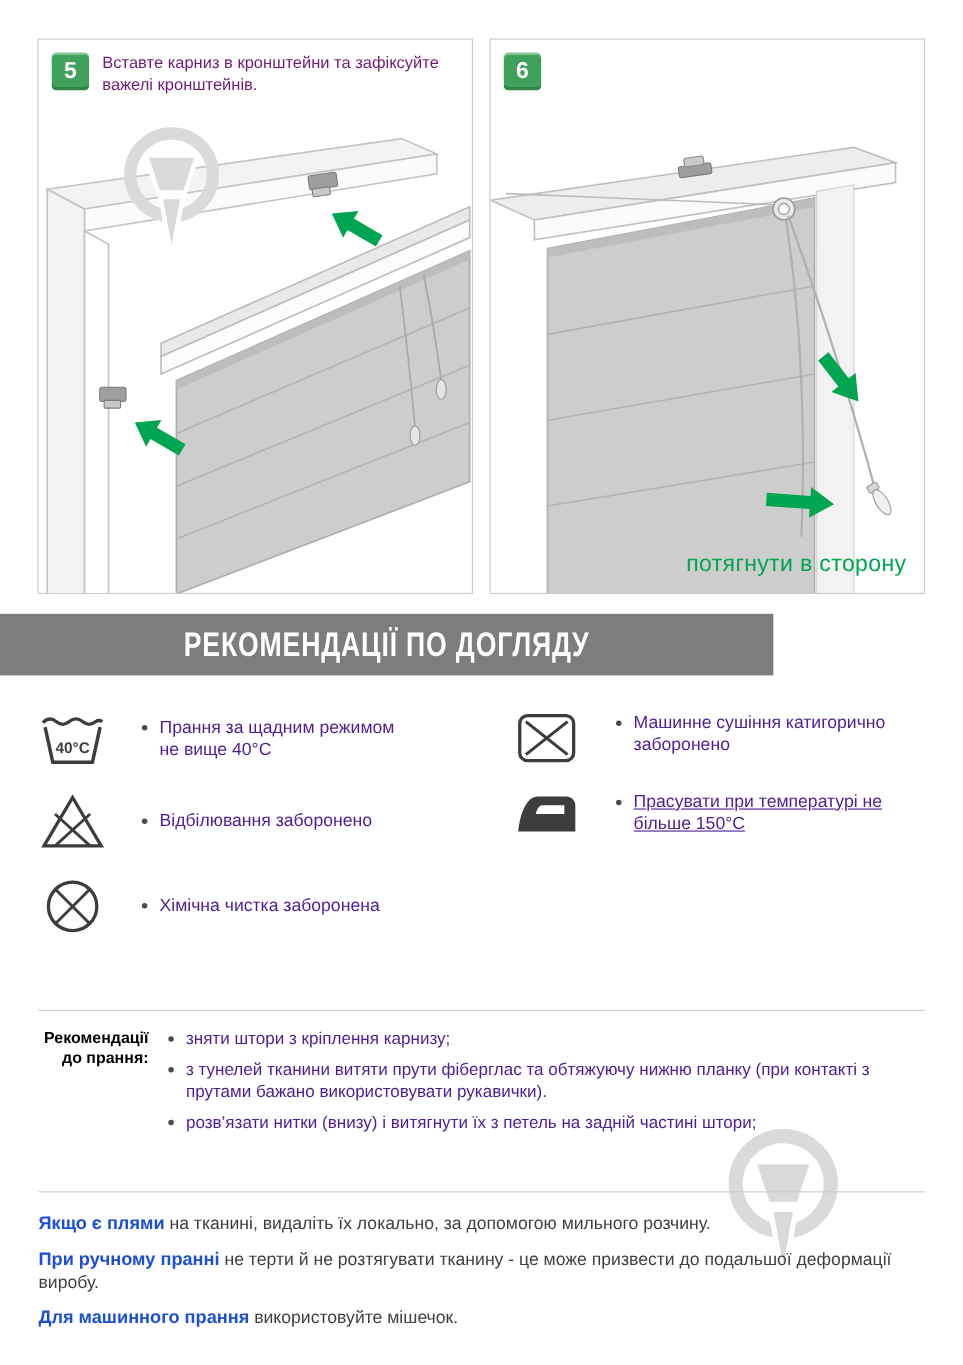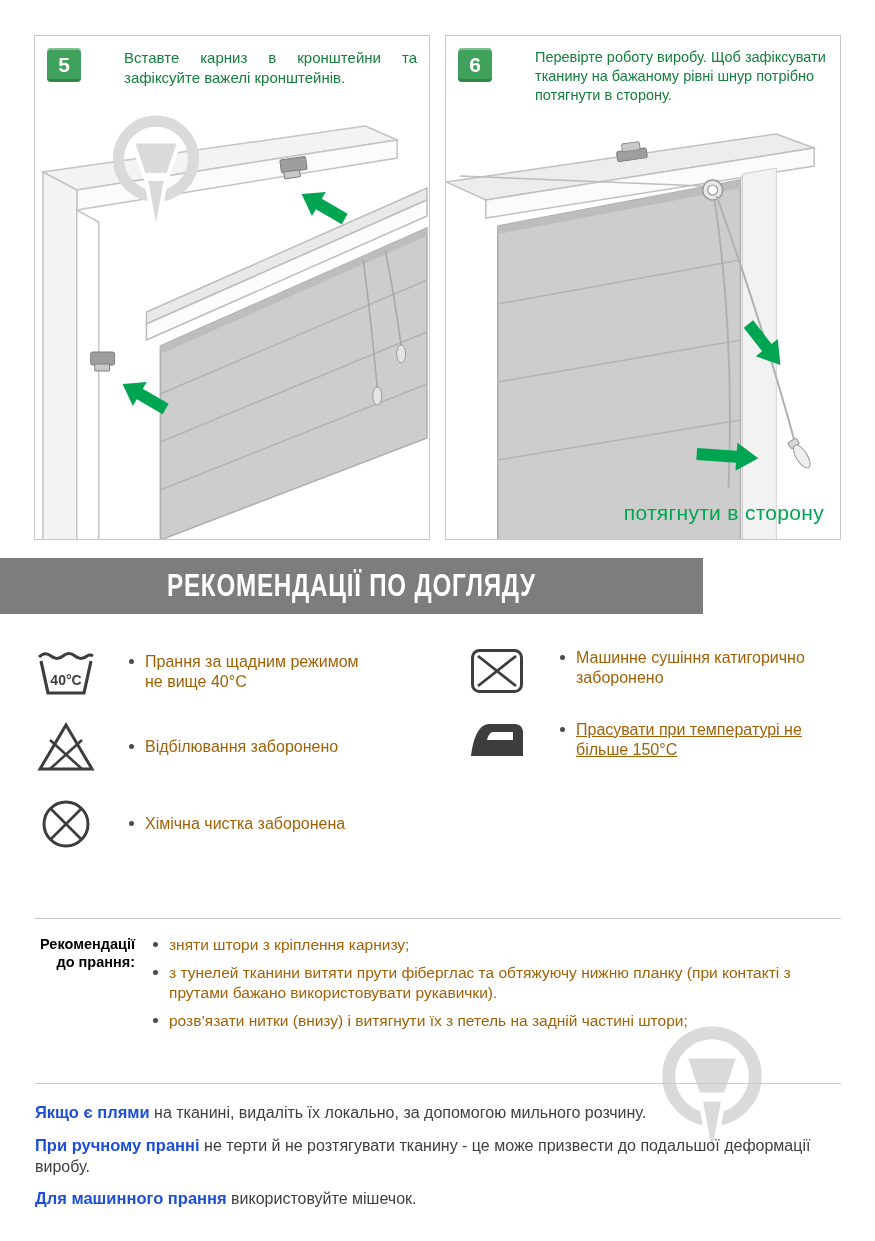--- a/index.html
+++ b/index.html
@@ -9,21 +9,21 @@
   .page { position:relative; width:875px; height:1241px; margin:0 auto; background:#fff; overflow:hidden; }
 
   
   .panels { position:absolute; top:35px; left:34px; width:808px; display:flex; gap:15px; }
   .panel { width:396px; height:505px; border:1px solid #c9c9c9; background:#fff; position:relative; overflow:hidden; }
   .step-head { display:flex; gap:12px; padding:12px 12px 0 12px; position:relative; z-index:3; }
   .badge { width:34px; height:34px; flex-shrink:0; border-radius:4px;
            background: var(--badge-green,#3fa15b);
            box-shadow: inset 0 2px 0 rgba(255,255,255,.35), inset 0 -3px 0 rgba(0,0,0,.18);
            color:#fff; font-weight:bold; font-size:21px; display:flex; align-items:center; justify-content:center; }
-  .step-text { font-size:15px; line-height:1.3; color:#15803d;margin-left:31px; }
+  .step-text { font-size:15px; line-height:1.3; color:#701a75; }
   .panel-5 .step-text { width:306px; text-align:justify; }
   .panel-6 .step-text { width:312px; font-size:14.5px; }
   .illus { position:absolute; left:0; width:100%; z-index:1; }
   .panel-5 .illus { top:66px; height:438px; }
   .panel-6 .illus { top:88px; height:416px; }
   .pull-caption { position:absolute; right:16px; bottom:14px; z-index:3;
                   color:var(--accent-green,#00a551); font-weight:normal; font-size:21px; letter-spacing:.3px; }
   .arrow { fill: var(--accent-green,#00a551); }
 
   
@@ -40,21 +40,21 @@
                   transform:scaleX(.78); white-space:nowrap; }
 
   
   .care { position:absolute; top:648px; left:35px; width:806px; display:flex; }
   .care-col { width:50%; display:flex; flex-direction:column; }
   .care-col-right { padding-left:28px; }
   .care-row { display:flex; align-items:center; gap:32px; margin-bottom:26px; }
   .care-row.top { align-items:flex-start; }
   .care-icon { width:62px; display:flex; justify-content:center; align-items:center; flex-shrink:0; }
   .care-texts { display:flex; flex-direction:column; gap:8px; }
-  .b-line { display:flex; gap:11px; font-size:16px; line-height:1.25; color:#a16207; }
+  .b-line { display:flex; gap:11px; font-size:16px; line-height:1.25; color:#4c1d95; }
   .dot { width:5px; height:5px; border-radius:50%; background:#4a4a4a; margin-top:7px; flex-shrink:0; }
   .w230 { max-width:228px; } .w270 { max-width:268px; } .w240 { max-width:238px;text-decoration:underline; }
   .sym { stroke:#3d3d3d; }
 
   
   .wash { position:absolute; top:918px; left:35px; width:806px; border-top:1px solid #cbcbcb;
           padding-top:16px; display:flex; }
   .wash-label { width:100px; flex-shrink:0; text-align:right; font-weight:bold; font-size:14.5px; line-height:1.25; color:#000000; }
   .wash-items { margin-left:18px; display:flex; flex-direction:column; gap:9px; }
   .wash-items .b-line { font-size:15.5px; max-width:668px; }
@@ -121,21 +121,20 @@
       <svg class="wm wm-p5" viewBox="0 0 100 130">
         <circle class="wm-ring" cx="50" cy="48" r="37"></circle>
         <path class="wm-arrow-shape" d="M27 31 H73 L62 64 H38 Z"></path>
         <path class="wm-arrow-shape" d="M40 68 H60 L50 122 Z"></path>
       </svg>
     </section>
 
     <section class="panel panel-6">
       <div class="step-head">
         <div class="badge">6</div>
-        <p class="step-text">Перевірте роботу виробу. Щоб зафіксувати тканину на бажаному рівні шнур потрібно потягнути в сторону.</p>
       </div>
 
       <svg class="illus" viewBox="0 0 396 416" preserveAspectRatio="none">
 
         <g stroke="#c0c0c0" stroke-width="1.5">
           <polygon points="0,58 332,10 370,24 40,76" fill="#ededed"></polygon>
           <polygon points="40,76 370,24 370,42 40,94" fill="#fbfbfb"></polygon>
         </g>
 
         <g transform="rotate(-8 185 32)">

